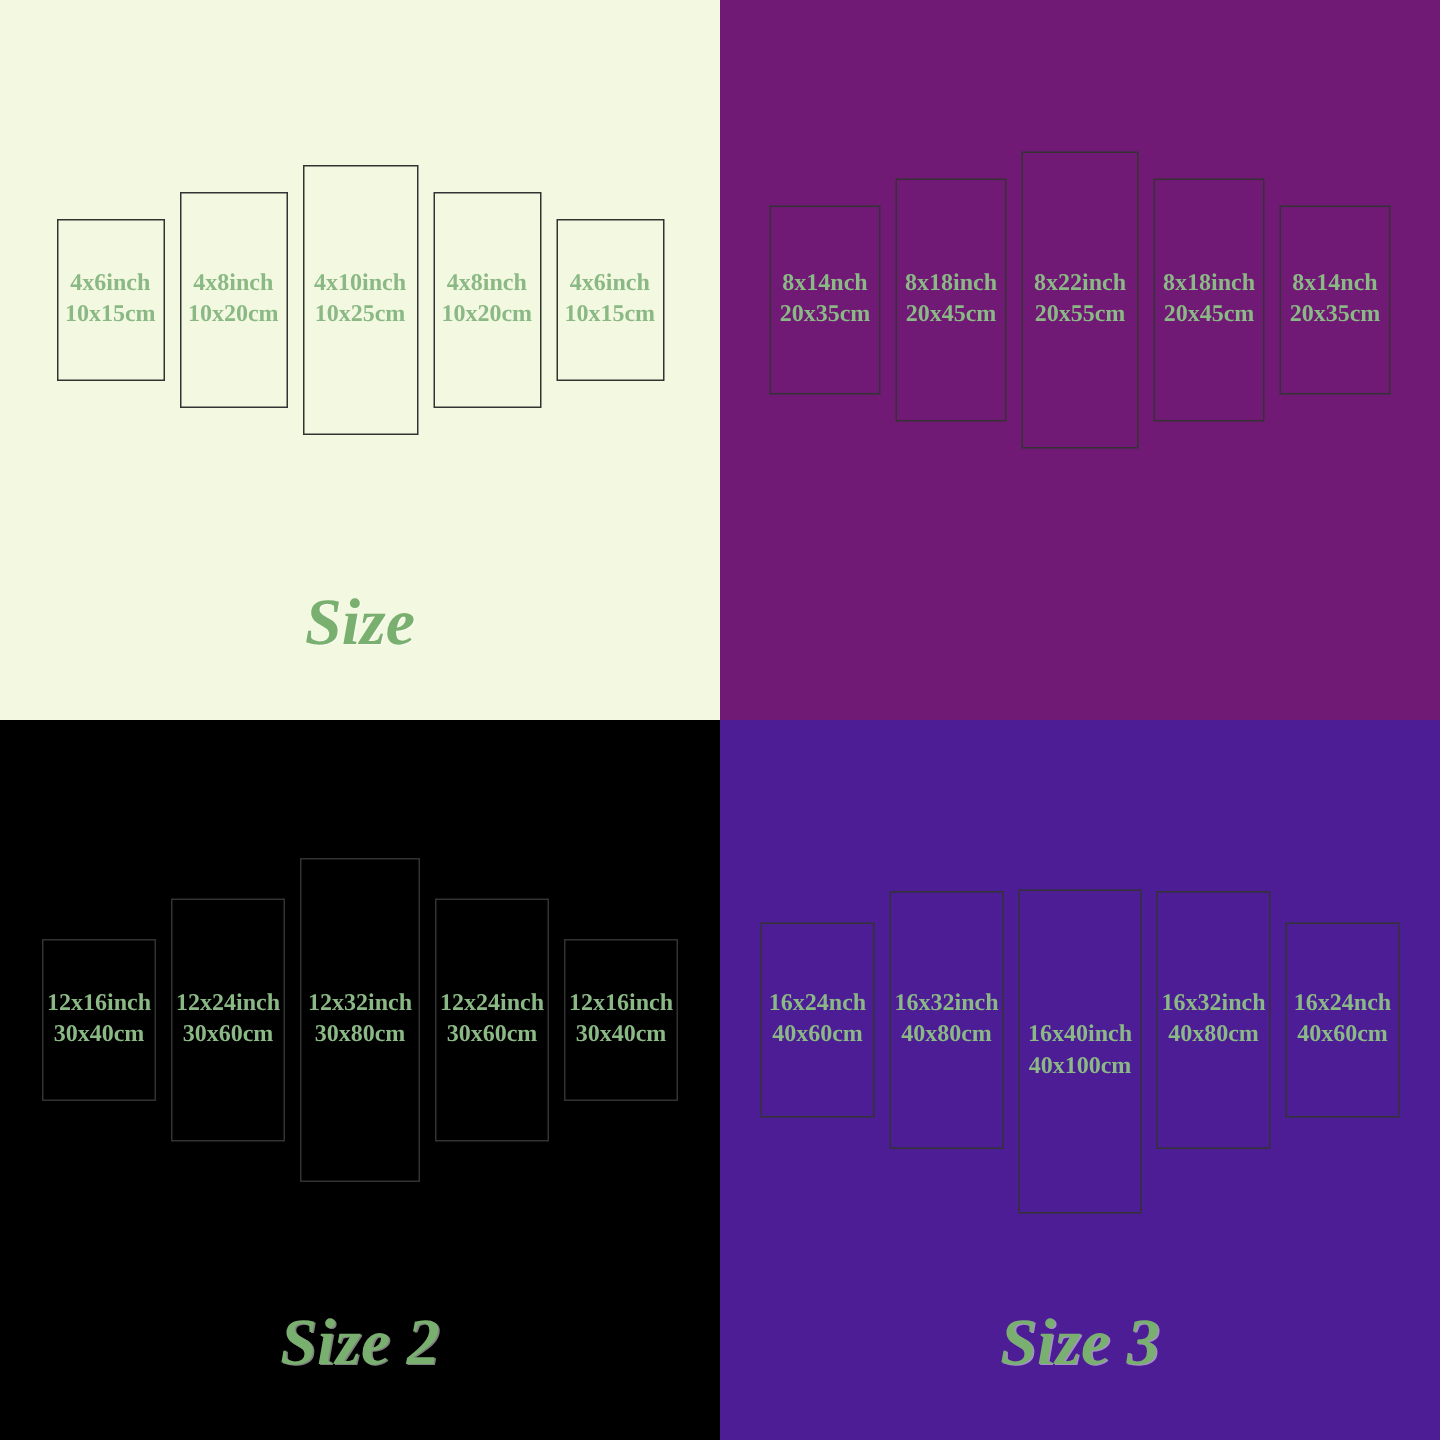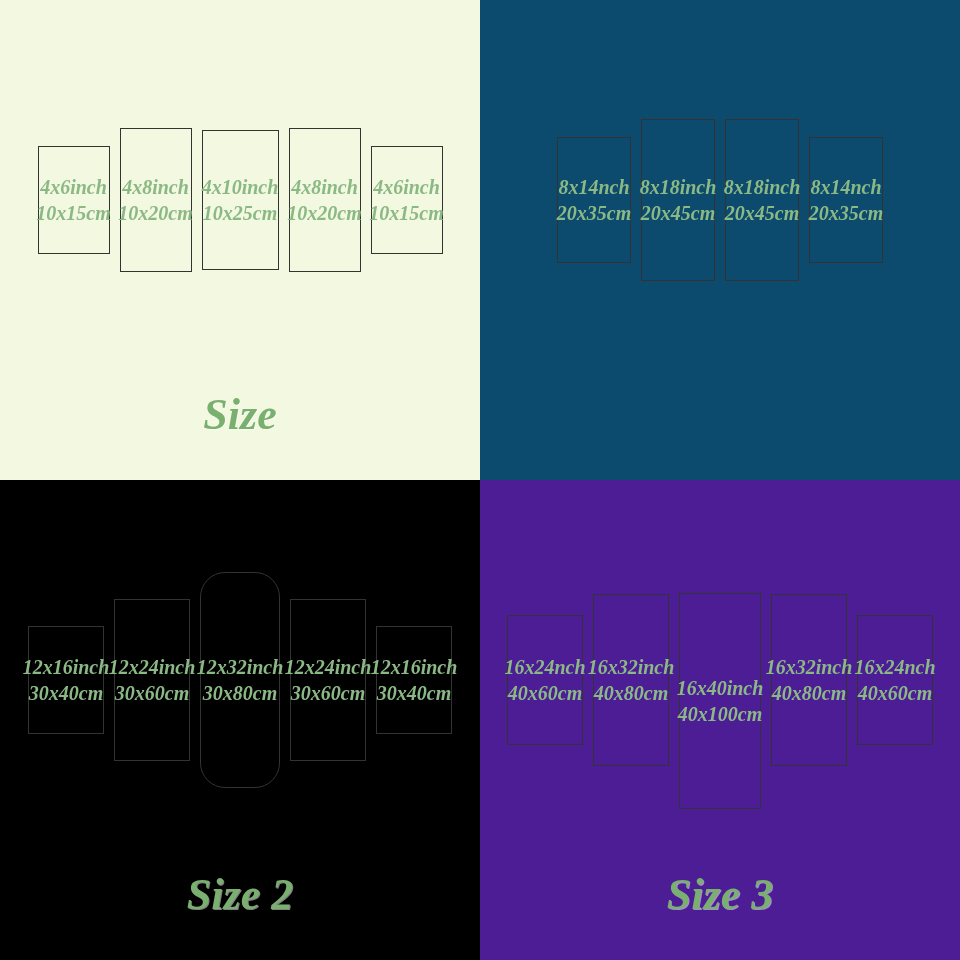--- a/index.html
+++ b/index.html
@@ -13,43 +13,42 @@
   }
   .quadrant {
     display: flex;
     flex-direction: column;
     align-items: center;
     justify-content: flex-start;
     padding-top: 70px;
     position: relative;
   }
   .q0 { background: #f3f8e0; }
-  .q1 { background: #0c4a6e; }
+  .q1 { background: #701a75; }
   .q2 { background: #000000; }
   .q3 { background: #4c1d95; }
   .panels {
     display: flex;
     flex-direction: row;
     align-items: center;
     justify-content: center;
     gap: 10px;
     height: 260px;
   }
   .panel {
     border: 1.5px solid #333;
     display: flex;
     flex-direction: column;
     align-items: center;
     justify-content: center;
     padding: 2px;
     background: transparent;
   }
   .panel span {
-    font-style: italic;
-    font-size: 20px;
+    font-size: 16px;
     color: #8bb985;
     font-weight: bold;
     line-height: 1.3;
     white-space: nowrap;
   }
   .title {
     margin-top: 59px;
     font-style: italic;
     font-weight: bold;
     font-size: 44px;
@@ -64,21 +63,21 @@
 <div class="quadrant q0">
     <div class="panels">
       <div class="panel" style="width: 72px; height: 108px;">
         <span>4x6inch</span>
         <span>10x15cm</span>
       </div>
       <div class="panel" style="width: 72px; height: 144px;">
         <span>4x8inch</span>
         <span>10x20cm</span>
       </div>
-      <div class="panel" style="width: 77px; height: 140px;">
+      <div class="panel" style="width: 77px; height: 180px;">
         <span>4x10inch</span>
         <span>10x25cm</span>
       </div>
       <div class="panel" style="width: 72px; height: 144px;">
         <span>4x8inch</span>
         <span>10x20cm</span>
       </div>
       <div class="panel" style="width: 72px; height: 108px;">
         <span>4x6inch</span>
         <span>10x15cm</span>
@@ -89,41 +88,45 @@
 <div class="quadrant q1">
     <div class="panels">
       <div class="panel" style="width: 74px; height: 126px;">
         <span>8x14nch</span>
         <span>20x35cm</span>
       </div>
       <div class="panel" style="width: 74px; height: 162px;">
         <span>8x18inch</span>
         <span>20x45cm</span>
       </div>
+      <div class="panel" style="width: 78px; height: 198px;">
+        <span>8x22inch</span>
+        <span>20x55cm</span>
+      </div>
       <div class="panel" style="width: 74px; height: 162px;">
         <span>8x18inch</span>
         <span>20x45cm</span>
       </div>
       <div class="panel" style="width: 74px; height: 126px;">
         <span>8x14nch</span>
         <span>20x35cm</span>
       </div>
     </div>
   </div>
 <div class="quadrant q2">
     <div class="panels">
       <div class="panel" style="width: 76px; height: 108px;">
         <span>12x16inch</span>
         <span>30x40cm</span>
       </div>
       <div class="panel" style="width: 76px; height: 162px;">
         <span>12x24inch</span>
         <span>30x60cm</span>
       </div>
-      <div class="panel" style="width: 80px; height: 216px; border-radius: 25px;">
+      <div class="panel" style="width: 80px; height: 216px;">
         <span>12x32inch</span>
         <span>30x80cm</span>
       </div>
       <div class="panel" style="width: 76px; height: 162px;">
         <span>12x24inch</span>
         <span>30x60cm</span>
       </div>
       <div class="panel" style="width: 76px; height: 108px;">
         <span>12x16inch</span>
         <span>30x40cm</span>

